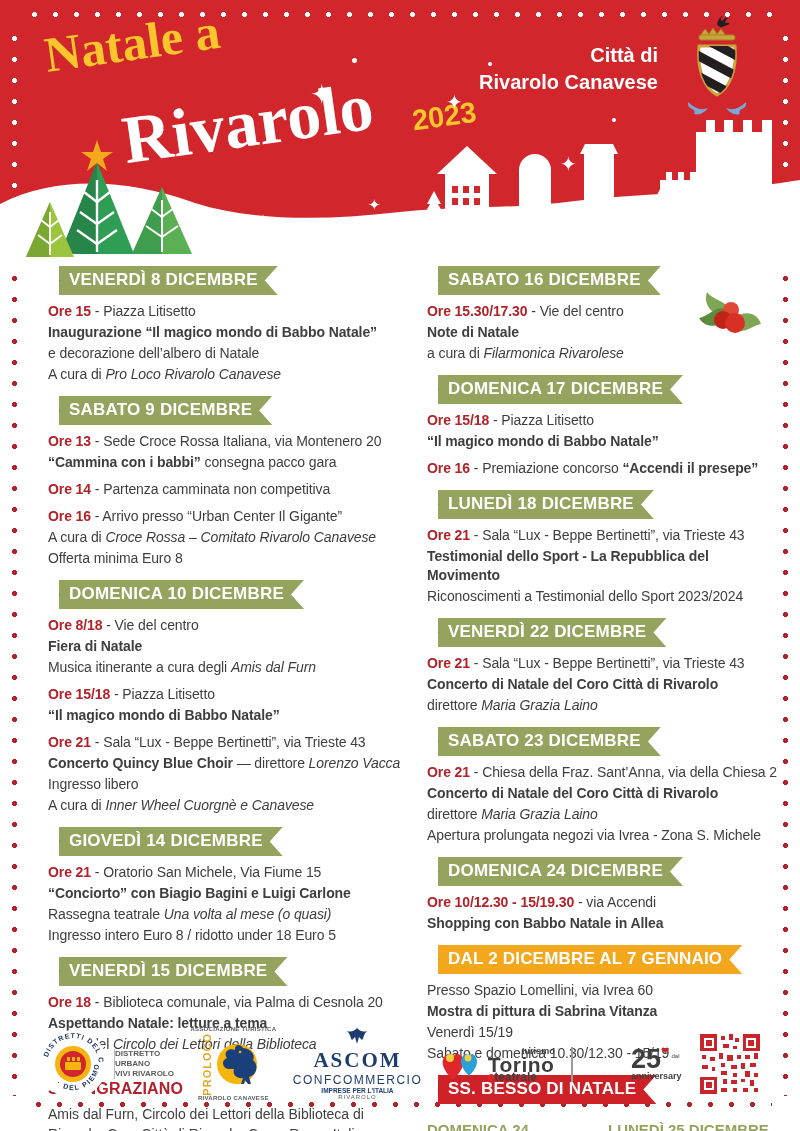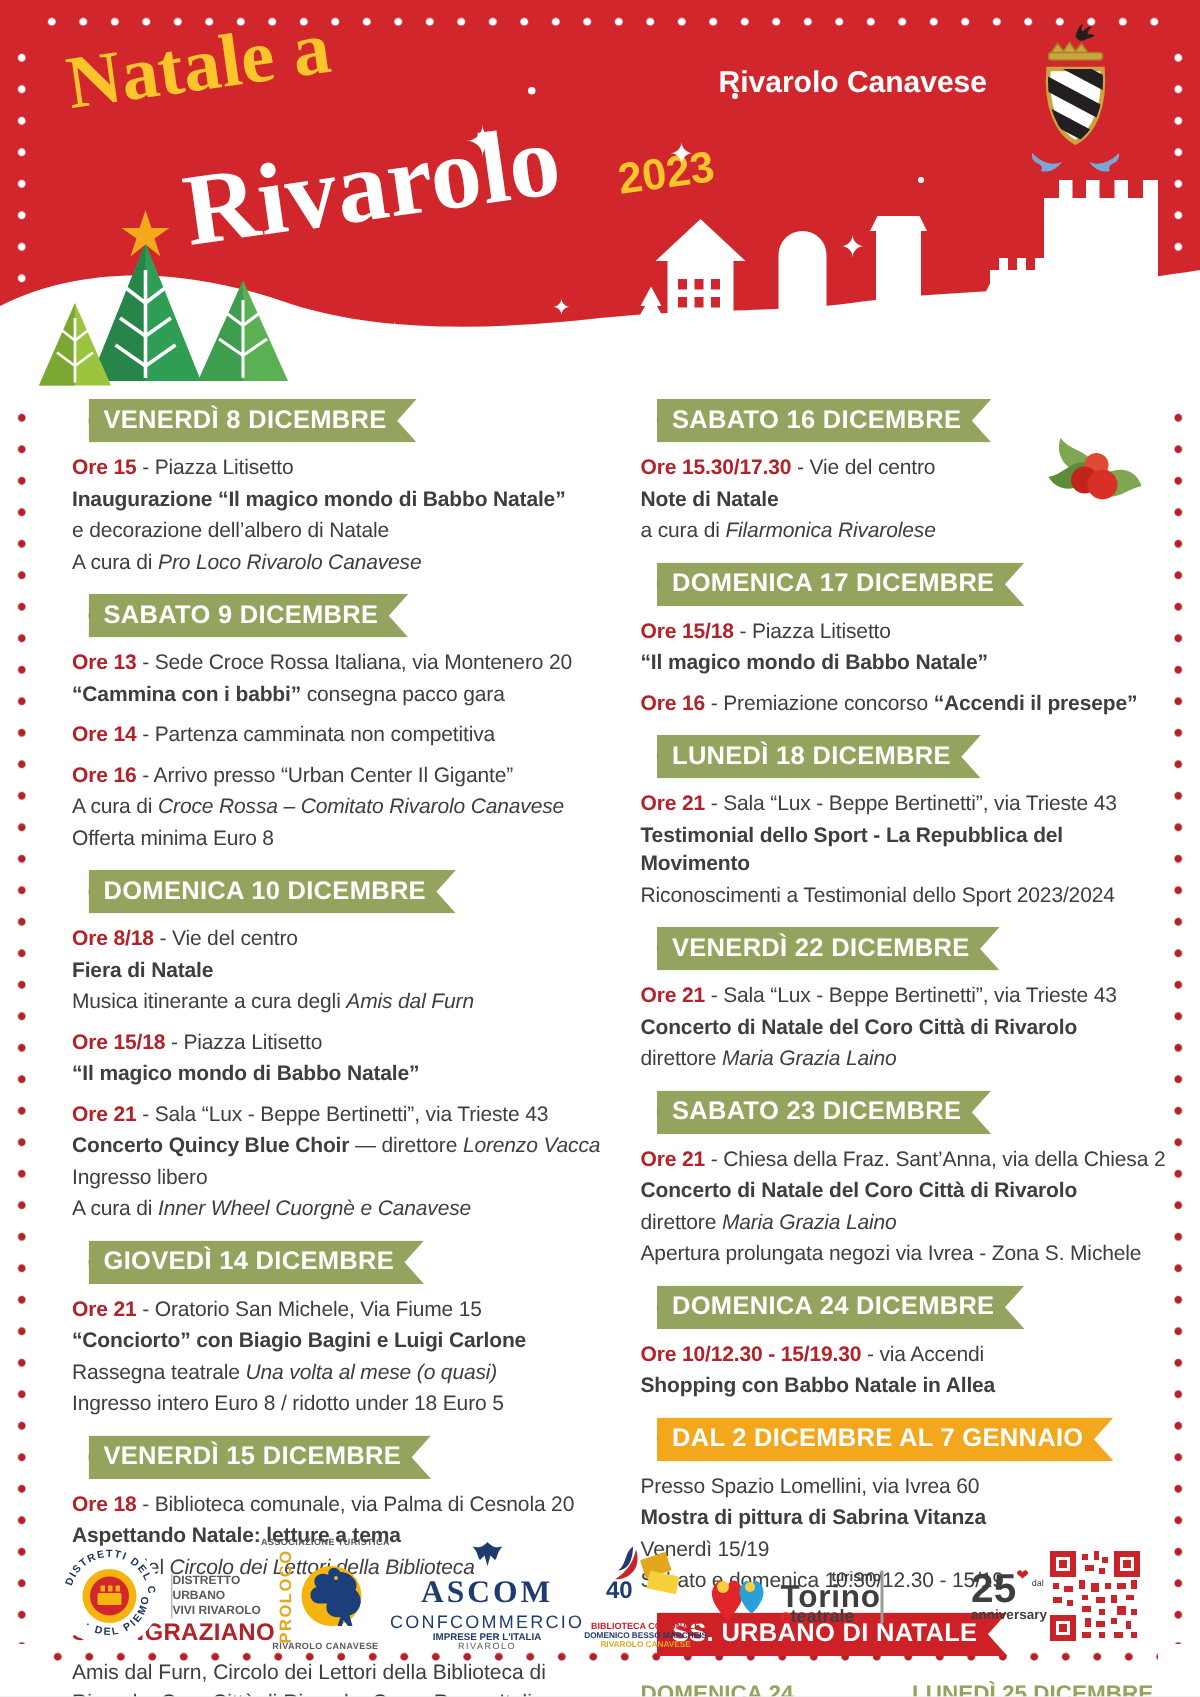--- a/index.html
+++ b/index.html
@@ -92,20 +92,21 @@
   <div class="header">
     <div class="dots-h" style="left:24px;right:24px;top:11px;"></div>
     <div class="dots-v" style="left:11px;top:28px;height:205px;"></div>
     <div class="dots-v" style="right:11px;top:28px;height:222px;"></div>
 
     <div class="script title1">Natale a</div>
     <div class="script title2">Rivarolo</div>
     <div class="year">2023</div>
 
     <div class="city">
+      <div>Città di</div>
       <div>Rivarolo Canavese</div>
     </div>
 
     <svg class="crest" width="74" height="104" viewBox="0 0 74 104">
       <path d="M37,10 q2,-7 5,-8 q-2,4 0,5 q3,-4 6,-3 q-3,2 -3,5 q3,-1 5,1 l-8,3 q-3,1 -5,-3 Z" fill="#231f20"></path>
       <path d="M20,22 l5,-7 4,5 4,-6 4,6 4,-5 5,7 Z" fill="#caa53f" stroke="#a5801f"></path>
       <rect x="19" y="21" width="36" height="5" rx="2" fill="#caa53f" stroke="#a5801f"></rect>
       <path d="M14,28 h46 q2,22 -4,38 q-6,16 -19,22 q-13,-6 -19,-22 q-6,-16 -4,-38 Z" fill="#d0262c"></path>
       <path d="M19,32 h36 q1.5,18 -3.5,31 q-5,13 -14.5,18 q-9.5,-5 -14.5,-18 q-5,-13 -3.5,-31 Z" fill="#ffffff" stroke="#caa53f" stroke-width="3"></path>
       <g clip-path="url(#shld)">
@@ -220,21 +221,21 @@
     <div id="col-right-events">
         <div class="section bn-green"><div class="banner"><span class="tail" style="left: -11px;"></span><span>SABATO 16 DICEMBRE</span></div><p class="line"><span class="sg-t">Ore 15.30/17.30</span><span class="sg-n"> - Vie del centro</span></p><p class="line"><span class="sg-b">Note di Natale</span></p><p class="line"><span class="sg-n">a cura di </span><span class="sg-i">Filarmonica Rivarolese</span></p></div>
         <div class="section bn-green"><div class="banner"><span class="tail" style="left: -11px;"></span><span>DOMENICA 17 DICEMBRE</span></div><p class="line"><span class="sg-t">Ore 15/18</span><span class="sg-n"> - Piazza Litisetto</span></p><p class="line"><span class="sg-b">“Il magico mondo di Babbo Natale”</span></p><p class="line sp"><span class="sg-t">Ore 16</span><span class="sg-n"> - Premiazione concorso </span><span class="sg-b">“Accendi il presepe”</span></p></div>
         <div class="section bn-green"><div class="banner"><span class="tail" style="left: -11px;"></span><span>LUNEDÌ 18 DICEMBRE</span></div><p class="line"><span class="sg-t">Ore 21</span><span class="sg-n"> - Sala “Lux - Beppe Bertinetti”, via Trieste 43</span></p><p class="line"><span class="sg-b">Testimonial dello Sport - La Repubblica del Movimento</span></p><p class="line"><span class="sg-n">Riconoscimenti a Testimonial dello Sport 2023/2024</span></p></div>
         <div class="section bn-green"><div class="banner"><span class="tail" style="left: -11px;"></span><span>VENERDÌ 22 DICEMBRE</span></div><p class="line"><span class="sg-t">Ore 21</span><span class="sg-n"> - Sala “Lux - Beppe Bertinetti”, via Trieste 43</span></p><p class="line"><span class="sg-b">Concerto di Natale del Coro Città di Rivarolo</span></p><p class="line"><span class="sg-n">direttore </span><span class="sg-i">Maria Grazia Laino</span></p></div>
         <div class="section bn-green"><div class="banner"><span class="tail" style="left: -11px;"></span><span>SABATO 23 DICEMBRE</span></div><p class="line"><span class="sg-t">Ore 21</span><span class="sg-n"> - Chiesa della Fraz. Sant’Anna, via della Chiesa 2</span></p><p class="line"><span class="sg-b">Concerto di Natale del Coro Città di Rivarolo</span></p><p class="line"><span class="sg-n">direttore </span><span class="sg-i">Maria Grazia Laino</span></p><p class="line"><span class="sg-n">Apertura prolungata negozi via Ivrea - Zona S. Michele</span></p></div>
         <div class="section bn-green"><div class="banner"><span class="tail" style="left: -11px;"></span><span>DOMENICA 24 DICEMBRE</span></div><p class="line"><span class="sg-t">Ore 10/12.30 - 15/19.30</span><span class="sg-n"> - via Accendi</span></p><p class="line"><span class="sg-b">Shopping con Babbo Natale in Allea</span></p></div>
         <div class="section bn-orange"><div class="banner"><span class="tail" style="left: -11px;"></span><span>DAL 2 DICEMBRE AL 7 GENNAIO</span></div><p class="line"><span class="sg-n">Presso Spazio Lomellini, via Ivrea 60</span></p><p class="line"><span class="sg-b">Mostra di pittura di Sabrina Vitanza</span></p><p class="line"><span class="sg-n">Venerdì 15/19</span></p><p class="line"><span class="sg-n">Sabato e domenica 10.30/12.30 - 15/19</span></p></div>
       </div>
     <div id="masses">
-      <div class="section bn-red"><div class="banner"><span class="tail" style="left: -11px;"></span><span>SS. URBANO DI NATALE</span></div></div>
+      <div class="section bn-red"><div class="banner"><span class="tail" style="left: -11px;"></span><span>SS. BESSO DI NATALE</span></div></div>
         <div class="mass-cols" id="mass-cols">
           <div class="mass-col">
             <div class="mass-title">DOMENICA 24 DICEMBRE</div>
           </div>
           <div class="mass-col">
             <div class="mass-title">LUNEDÌ 25 DICEMBRE</div>
           </div>
         </div>
     </div>
   </div>
@@ -286,32 +287,20 @@
     <div class="ascom">
       <svg width="20" height="16" viewBox="0 0 20 16">
         <path d="M10,0 C6,4 4,4 0,3 C4,7 3,10 5,12 L8,9 L10,16 L12,9 L15,12 C17,10 16,7 20,3 C16,4 14,4 10,0 Z" fill="#1f3c6e"></path>
       </svg>
       <div class="big">ASCOM</div>
       <div class="mid">CONFCOMMERCIO</div>
       <div class="sm1">IMPRESE PER L'ITALIA</div>
       <div class="sm2">RIVAROLO</div>
     </div>
 
-    <div class="biblio">
-      <svg width="56" height="48" viewBox="0 0 56 48">
-        <path d="M20,2 C14,6 16,14 10,18 C16,18 20,12 20,2 Z" fill="#1f3c6e"></path>
-        <path d="M22,4 C20,14 14,20 8,24 C18,24 26,16 22,4 Z" fill="#c8242a"></path>
-        <rect x="26" y="8" width="18" height="13" rx="1" transform="rotate(-18 35 14)" fill="#e2a71e"></rect>
-        <rect x="30" y="20" width="20" height="12" rx="1" transform="rotate(12 40 26)" fill="#f6d03c"></rect>
-        <text x="2" y="36" font-size="16" font-weight="bold" fill="#1f3c6e">40</text>
-      </svg>
-      <div class="l1">BIBLIOTECA COMUNALE</div>
-      <div class="l2">DOMENICO BESSO MARCHEIS</div>
-      <div class="l3">RIVAROLO CANAVESE</div>
-    </div>
 
     <div class="torino">
       <svg width="44" height="36" viewBox="0 0 44 36">
         <path d="M14,34 C4,24 1,16 6,10 C10,5 14,9 14,13 C14,9 18,5 22,10 C27,16 24,24 14,34 Z" fill="#e0252b"></path>
         <path d="M30,30 C22,22 20,15 24,10 C27,6 30,9 30,12 C30,9 33,6 36,10 C40,15 38,22 30,30 Z" fill="#2a9fd8"></path>
         <circle cx="11" cy="12" r="4" fill="#f6d03c"></circle>
         <circle cx="29" cy="12" r="3.4" fill="#f6d03c"></circle>
       </svg>
       <div class="torino-text">
         <div class="sm">turismo</div>

